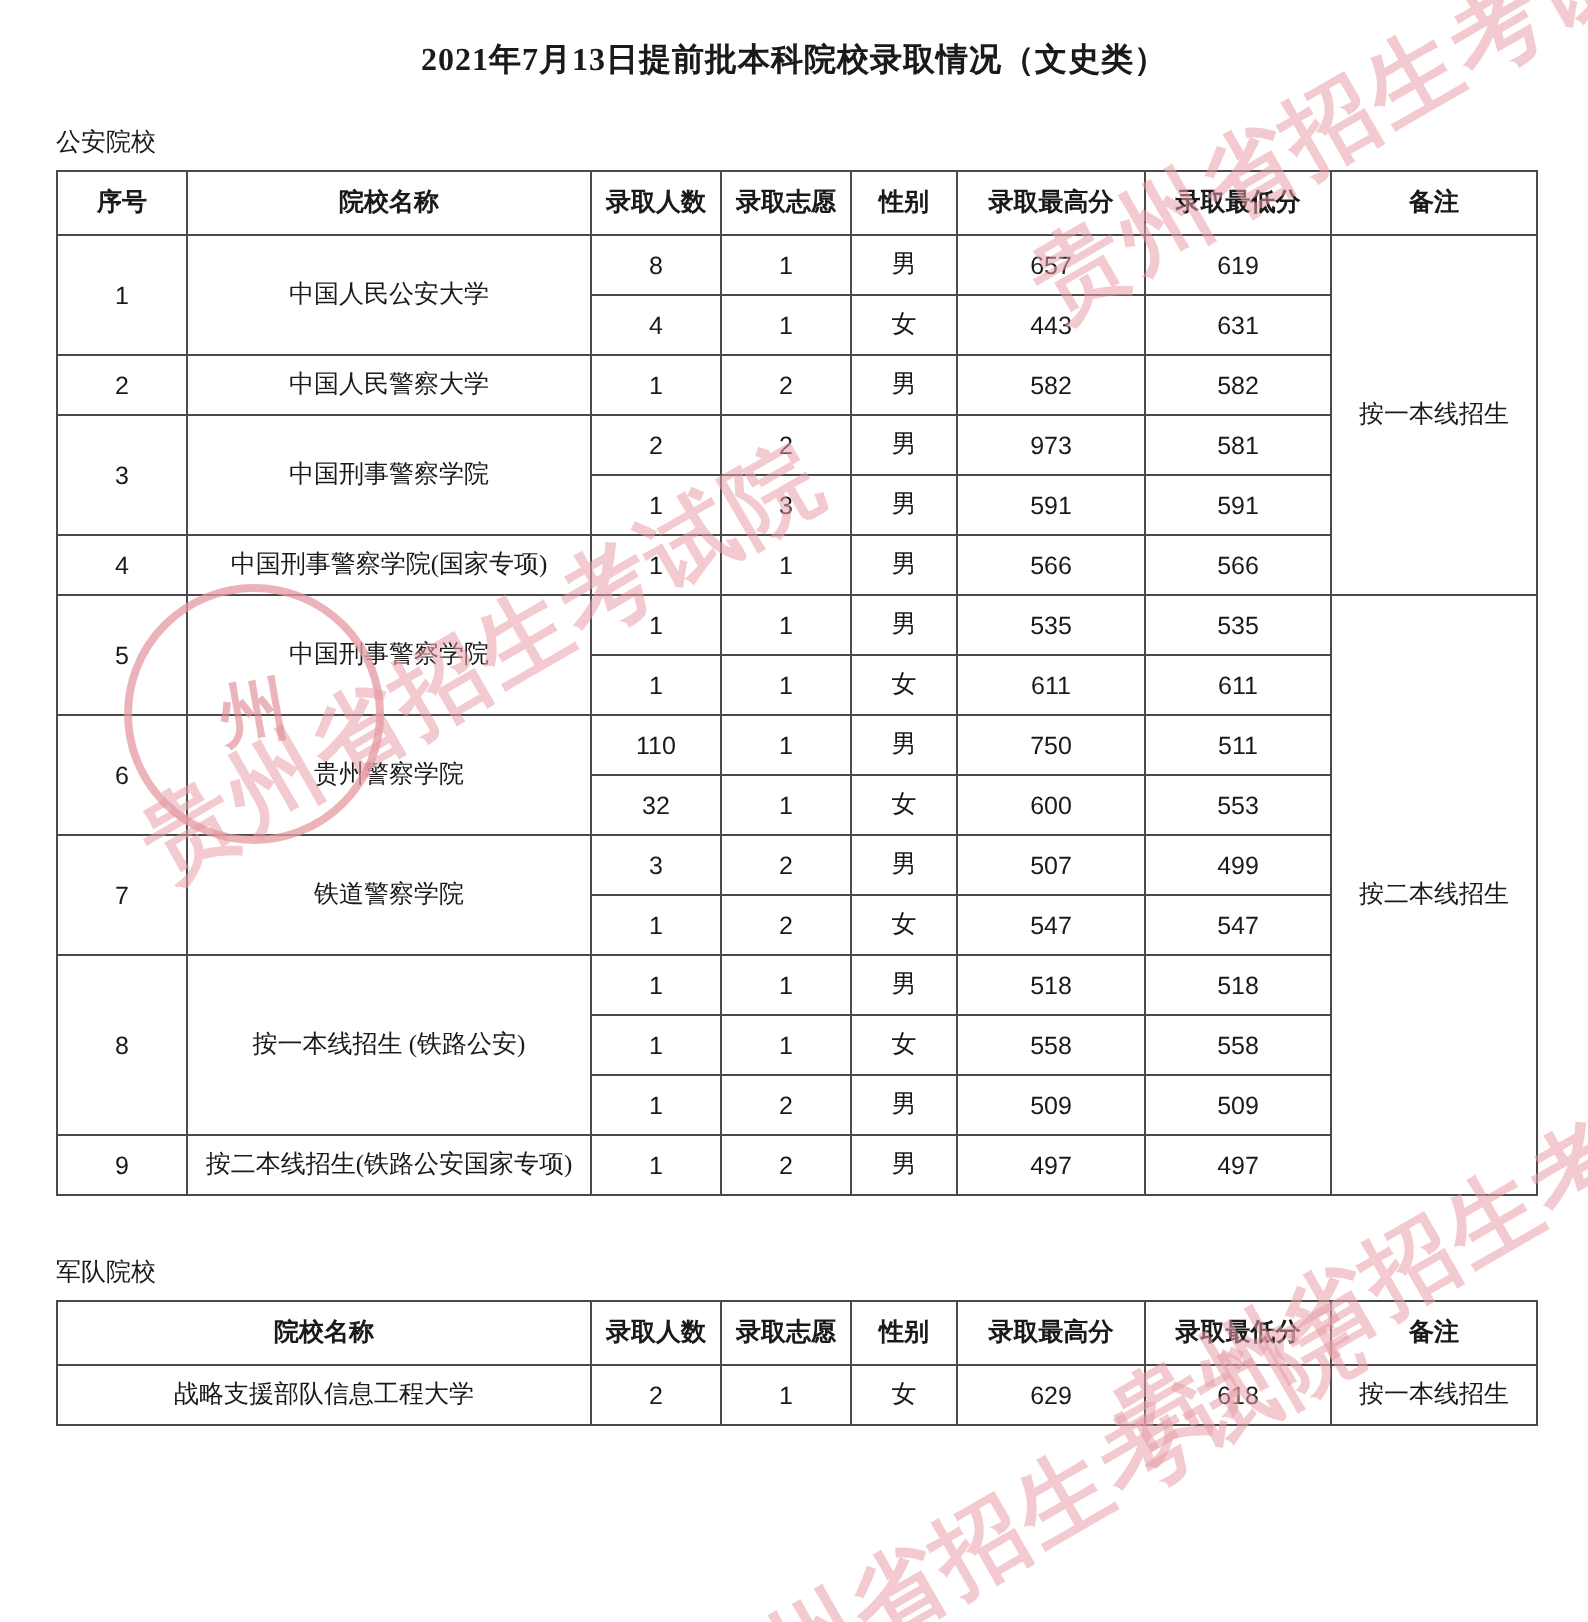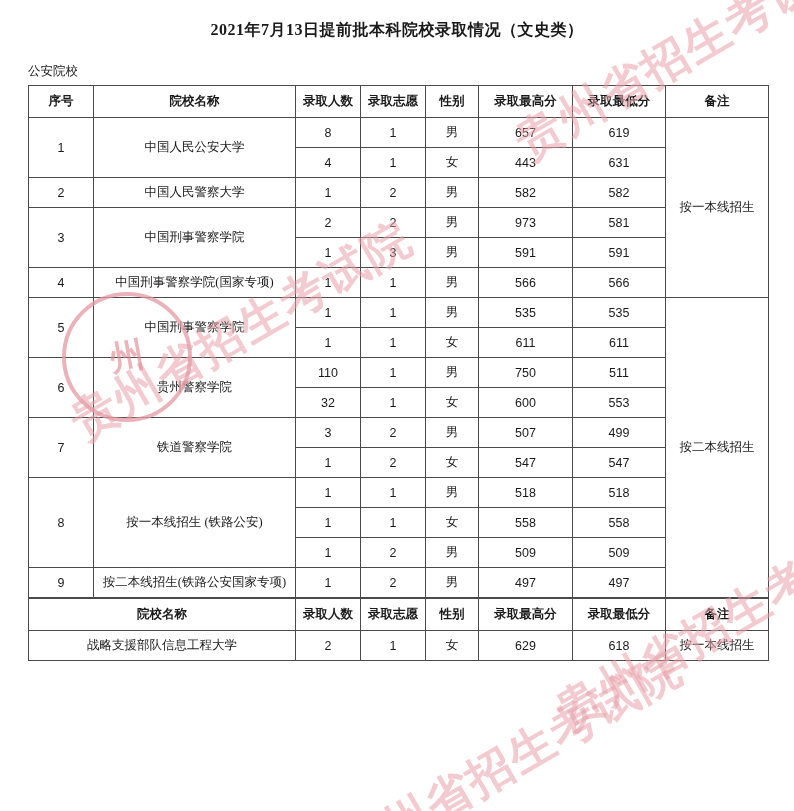--- a/index.html
+++ b/index.html
@@ -285,20 +285,21 @@
           <td class="school" rowspan="1">按二本线招生(铁路公安国家专项)</td>
           <td class="num">1</td>
           <td class="num">2</td>
           <td class="">男</td>
           <td class="num">497</td>
           <td class="num">497</td>
         </tr>
       </tbody>
   </table>
 
+  <div class="section-label second">军队院校</div>
 
   <table class="grid">
     <colgroup>
       <col style="width:267px">
         <col style="width:65px">
         <col style="width:65px">
       <col style="width:53px">
         <col style="width:94px">
         <col style="width:93px">
       <col style="width:103px">

